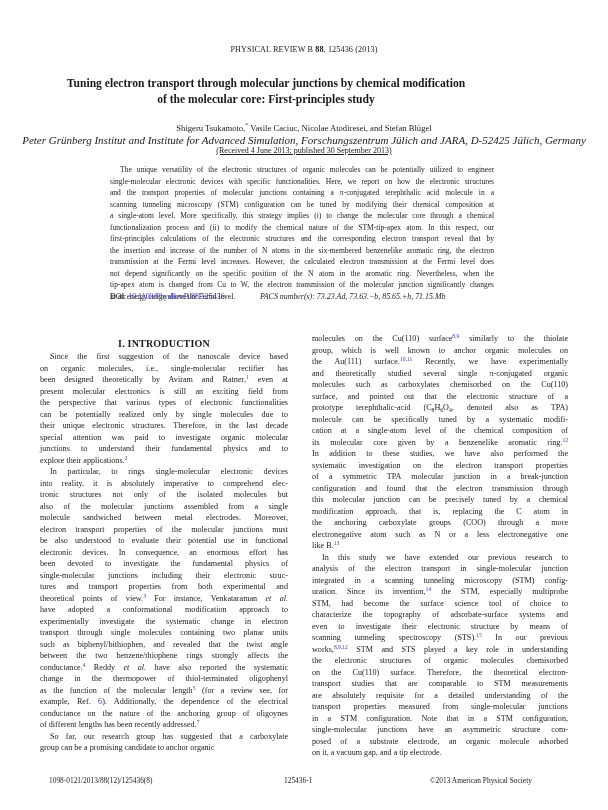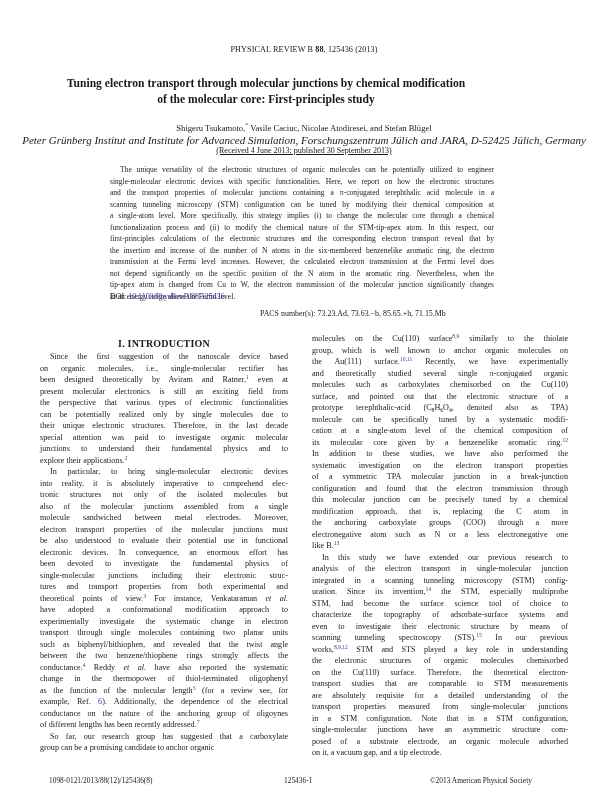--- a/index.html
+++ b/index.html
@@ -12,21 +12,21 @@
   .authors { top: 122px; left: 0; width: 608px; text-align: center; font-size: 8.6px; }
   .sup-link { color: #3a3aa8; font-size: 6px; vertical-align: 4px; }
   .affil { top: 134px; left: 0; width: 608px; text-align: center; font-size: 11px; font-style: italic; }
   .received { top: 146px; left: 0; width: 608px; text-align: center; font-size: 8px; text-decoration: underline; }
   .abstract { top: 164px; left: 110px; width: 384px; font-size: 7.55px; line-height: 11.55px; }
   .abstract .line { white-space: nowrap; text-align: justify; text-align-last: justify; display: block; height: 11.55px; }
   .abstract .line.first { text-indent: 10px; }
   .abstract .line.last { text-align-last: left; }
   .doi-row { top: 292px; left: 110px; width: 384px; font-size: 7.9px; }
   .doi-row .doi-link { color: #3a3aa8; }
-  .doi-row .pacs { position: absolute; left: 150px; top: 17px; white-space: nowrap; }
+  .doi-row .pacs { position: absolute; left: 150px; top: 0; white-space: nowrap; font-style: italic; }
   .section { top: 338px; left: 40px; width: 248px; text-align: center; font-size: 10px; font-weight: bold; letter-spacing: 0.2px; }
   .col { font-size: 8.15px; line-height: 11.5px; }
   .col .line { display: block; white-space: nowrap; text-align: justify; text-align-last: justify; height: 11.5px; }
   .col .line.indent { text-indent: 10px; }
   .col .line.last { text-align-last: left; }
   .col-left { top: 351px; left: 40px; width: 248px; }
   .col-right { top: 333px; left: 312px; width: 256px; }
   .ref { color: #3a3aa8; font-size: 5.6px; vertical-align: 3.5px; line-height: 0; }
   .reflink { color: #3a3aa8; }
   .sub { font-size: 5.6px; vertical-align: -2px; line-height: 0; }
@@ -81,21 +81,21 @@
     <span class="line indent">Since the first suggestion of the nanoscale device based</span>
     <span class="line">on organic molecules, i.e., single-molecular rectifier has</span>
     <span class="line">been designed theoretically by Aviram and Ratner,<span class="ref">1</span> even at</span>
     <span class="line">present molecular electronics is still an exciting field from</span>
     <span class="line">the perspective that various types of electronic functionalities</span>
     <span class="line">can be potentially realized only by single molecules due to</span>
     <span class="line">their unique electronic structures. Therefore, in the last decade</span>
     <span class="line">special attention was paid to investigate organic molecular</span>
     <span class="line">junctions to understand their fundamental physics and to</span>
     <span class="line last">explore their applications.<span class="ref">2</span></span>
-    <span class="line indent">In particular, to bring single-molecular electronic devices</span>
+    <span class="line indent">In particular, to rings single-molecular electronic devices</span>
     <span class="line">into reality, it is absolutely imperative to comprehend elec-</span>
     <span class="line">tronic structures not only of the isolated molecules but</span>
     <span class="line">also of the molecular junctions assembled from a single</span>
     <span class="line">molecule sandwiched between metal electrodes. Moreover,</span>
     <span class="line">electron transport properties of the molecular junctions must</span>
     <span class="line">be also understood to evaluate their potential use in functional</span>
     <span class="line">electronic devices. In consequence, an enormous effort has</span>
     <span class="line">been devoted to investigate the fundamental physics of</span>
     <span class="line">single-molecular junctions including their electronic struc-</span>
     <span class="line">tures and transport properties from both experimental and</span>

